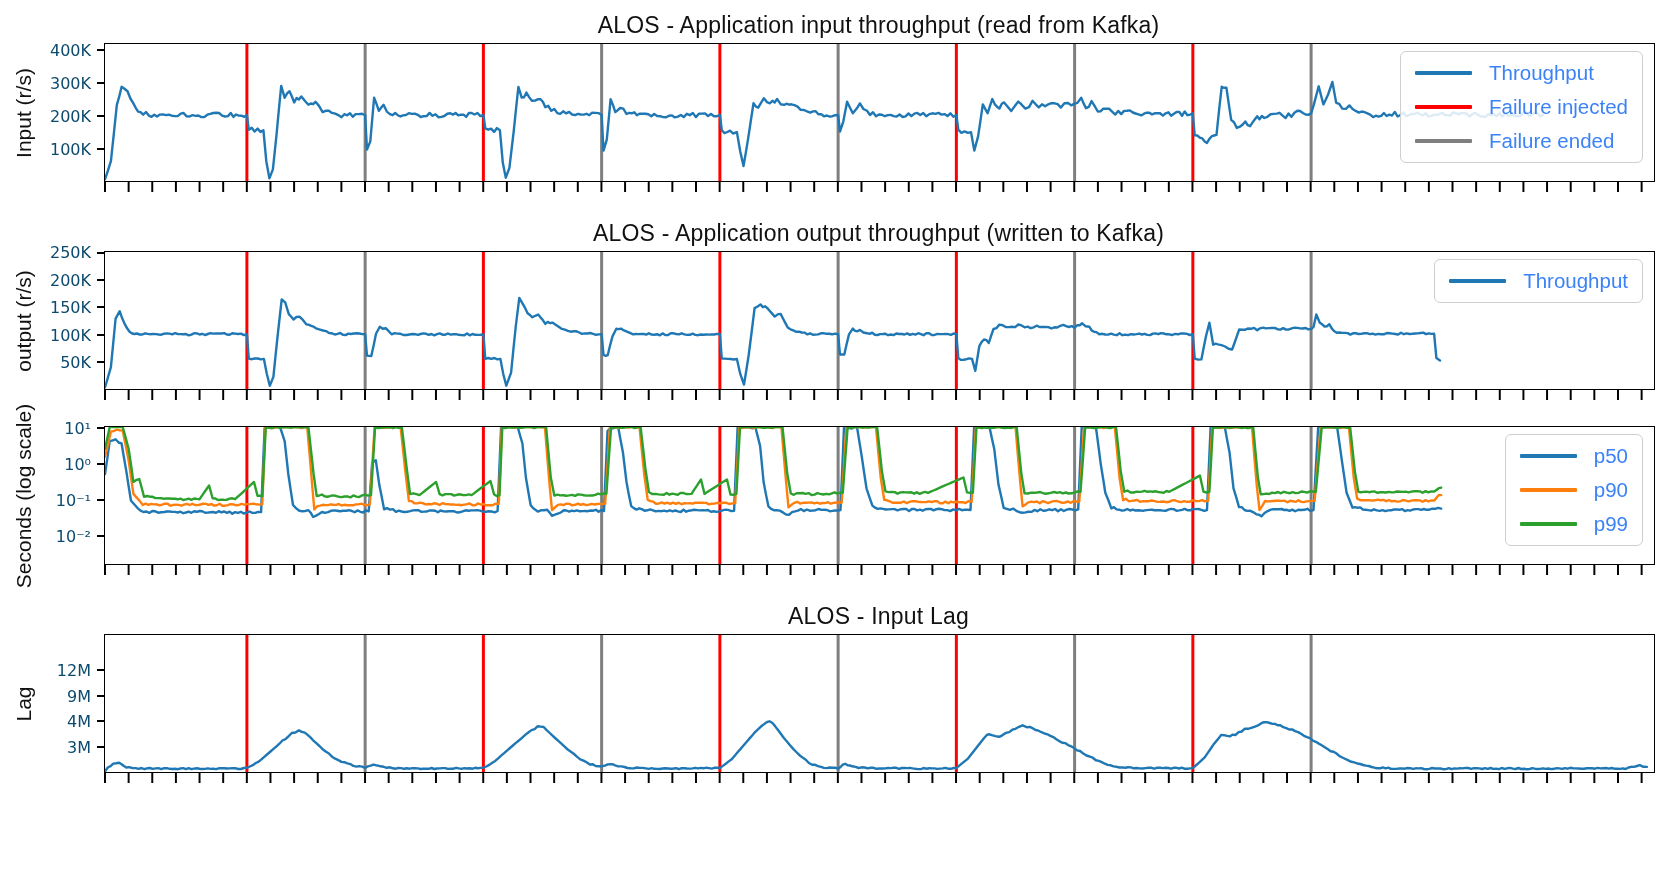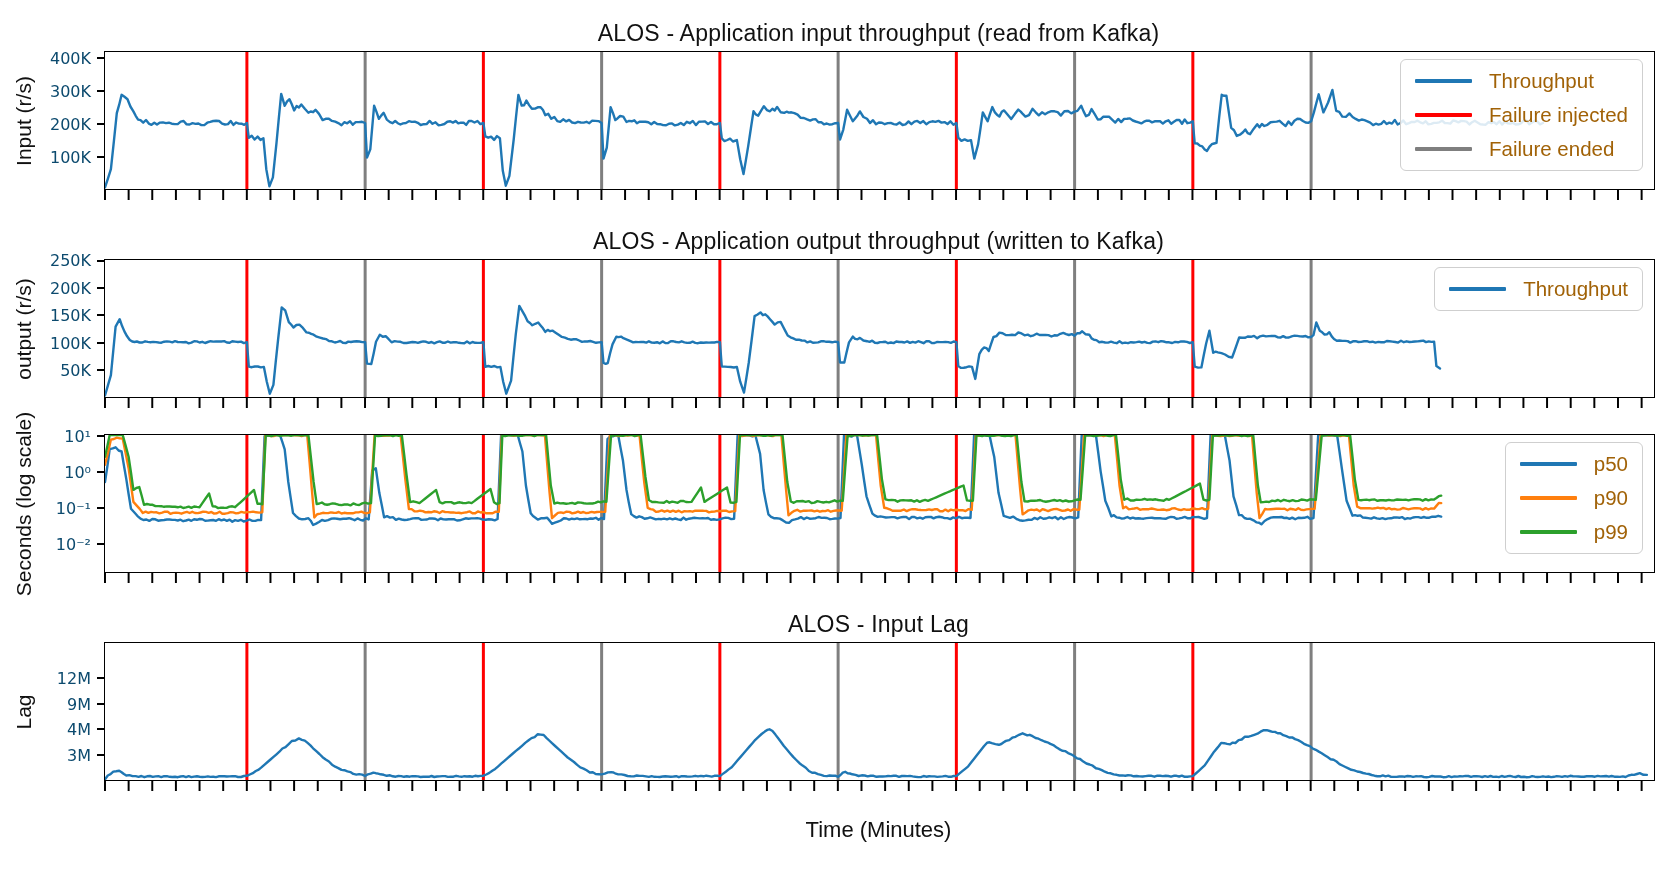--- a/index.html
+++ b/index.html
@@ -1,37 +1,37 @@
 <!DOCTYPE html>
 <html><head>
 <meta charset="utf-8">
 <style>
   html,body{margin:0;padding:0}
   body{width:1660px;height:894px;background:#ffffff;overflow:hidden;
        font-family:"Liberation Sans",sans-serif;color:#1a1a1a}
-  .fig{padding-top:18px}
+  .fig{padding-top:10px}
   .panel{margin-bottom:26px}
   .chart-title{margin-left:104px;width:1549px;text-align:center;font-size:23px;
                height:30px;line-height:30px;margin-bottom:3px;letter-spacing:.2px;color:#111}
   .plot-row{position:relative;margin-left:104px}
   .gutter{position:absolute;left:-104px;top:0;width:104px;height:140px}
   .ylabel{position:absolute;left:24px;top:50%;transform:translate(-50%,-50%) rotate(-90deg);
           font-size:21px;white-space:nowrap;color:#111}
   .plot{position:relative;width:1549px;height:137px;border:1.6px solid #000;
         overflow:hidden;box-sizing:content-box;background:#fff}
   .plot svg{position:absolute;left:0;top:0;display:block}
   .ytick-label{position:absolute;right:13px;transform:translateY(-50%);font-size:16px;
                white-space:nowrap;font-family:"DejaVu Sans","Liberation Sans",sans-serif;color:#0c4a6e}
   .ytick-mark{position:absolute;right:0;width:7px;height:2px;background:#000;transform:translateY(-50%)}
   .legend{position:absolute;top:7px;right:11px;z-index:5;background:rgba(255,255,255,.85);
           border:1.5px solid #cfcfcf;border-radius:6px;padding:9px 14px;
           display:flex;flex-direction:column;gap:10px}
   .legend-row{display:flex;align-items:center;gap:17px}
   .legend-line{width:57px;height:3.6px;border-radius:1px;flex:none}
-  .legend-label{font-size:20.5px;white-space:nowrap;color:#a16207}
+  .legend-label{font-size:20.5px;white-space:nowrap;color:#3b82f6}
   .xtick-strip{margin-left:104px;width:1549px;height:10px;
                background-image:linear-gradient(to right,#000 0,#000 2px,transparent 2px);
                background-repeat:repeat-x}
   .xlabel{margin-left:104px;width:1549px;text-align:center;font-size:22px;margin-top:12px;color:#111}
 </style>
 </head>
 <body>
 
 <div class="fig">
 
@@ -197,14 +197,13 @@
             <line x1="733.1145038167939" x2="733.1145038167939" y1="0" y2="137" stroke="#7f7f7f" stroke-width="3"></line>
             <line x1="969.6030534351146" x2="969.6030534351146" y1="0" y2="137" stroke="#7f7f7f" stroke-width="3"></line>
             <line x1="1206.0916030534352" x2="1206.0916030534352" y1="0" y2="137" stroke="#7f7f7f" stroke-width="3"></line>
             <polyline points="0.0,136.4 2.8,132.5 5.5,131.2 8.3,128.6 11.2,128.2 14.2,127.7 16.6,129.2 18.9,131.0 21.3,132.5 24.4,132.1 27.6,133.1 30.7,133.1 33.6,133.8 36.4,133.0 39.3,134.2 42.1,133.3 44.9,133.0 47.8,133.9 50.6,133.4 53.4,133.2 56.3,134.1 59.1,133.2 61.9,133.2 64.6,133.8 67.3,134.0 70.0,133.7 72.8,134.2 75.5,133.5 78.2,133.1 81.0,134.1 83.7,133.2 86.4,134.1 89.1,133.6 91.9,133.3 94.6,133.8 97.3,134.0 100.1,133.9 102.8,133.4 105.5,133.9 108.2,133.8 111.0,134.1 113.7,133.3 116.4,133.1 119.2,133.2 121.9,133.5 124.6,133.4 127.3,133.1 130.1,133.2 133.0,134.0 136.0,134.0 138.9,133.0 141.9,132.8 144.8,131.5 147.8,130.2 150.8,128.0 153.7,126.7 156.7,124.2 159.6,121.6 162.6,119.0 165.5,116.5 168.5,113.9 171.5,111.3 174.4,108.7 177.4,105.5 180.5,104.2 183.7,101.1 186.8,98.0 190.4,97.5 193.9,95.4 196.9,96.8 199.8,97.6 202.6,99.9 205.4,102.4 208.1,105.3 211.3,108.2 214.4,111.0 217.6,114.2 220.7,116.5 223.9,118.5 227.0,121.7 230.2,123.7 233.3,125.1 236.5,126.9 239.4,127.2 242.4,128.3 245.4,129.1 248.3,130.9 251.3,131.6 254.2,131.1 257.2,131.6 260.1,133.0 262.9,131.3 265.7,130.7 268.4,129.6 270.8,130.2 273.1,130.6 275.5,131.3 278.7,131.8 281.8,132.8 285.0,132.3 287.8,133.3 290.6,133.7 293.4,133.0 296.2,133.1 299.0,133.8 301.8,133.3 304.6,133.7 307.4,133.1 310.2,133.2 312.9,133.4 315.6,134.0 318.3,133.8 321.1,133.7 323.8,133.8 326.5,133.0 329.3,134.0 332.0,133.5 334.7,133.4 337.5,133.1 340.2,133.1 342.9,133.9 345.6,133.8 348.4,133.7 351.1,132.8 353.8,133.4 356.6,133.8 359.3,133.2 362.0,133.5 364.7,133.2 367.5,133.7 370.2,132.8 372.9,133.3 375.7,132.9 378.4,132.7 381.3,131.5 384.3,129.9 387.3,127.7 390.2,125.9 393.2,123.3 396.1,120.7 399.1,118.2 402.0,115.6 405.0,113.0 407.9,110.5 410.9,107.9 413.9,105.5 417.0,102.8 420.2,99.9 423.3,97.5 426.5,95.1 429.6,94.1 432.8,91.2 435.7,91.6 438.7,92.0 441.4,94.8 444.2,97.5 447.0,100.2 450.1,103.0 453.3,105.9 456.4,108.7 459.6,111.6 462.7,114.5 465.9,116.8 469.0,119.0 472.2,121.9 475.3,124.4 478.5,125.6 481.6,127.3 484.8,129.5 487.8,129.3 490.7,131.0 493.7,131.2 496.6,131.4 499.8,130.7 502.9,129.4 506.1,129.1 508.5,129.5 510.8,130.7 513.2,131.4 516.3,131.4 519.5,132.0 522.6,133.0 525.7,133.3 528.7,133.4 531.8,132.5 534.8,132.9 537.8,132.9 540.9,133.4 543.9,133.9 546.7,133.2 549.4,133.8 552.1,133.9 554.8,134.0 557.6,133.5 560.3,133.3 563.0,133.5 565.8,133.7 568.5,133.5 571.2,133.2 573.9,134.2 576.7,133.2 579.4,133.2 582.1,133.5 584.9,133.6 587.6,133.4 590.3,132.8 593.0,133.4 595.8,132.9 598.5,133.3 601.2,132.7 604.0,133.1 606.7,133.6 609.4,132.8 612.1,132.8 614.9,133.1 617.8,130.9 620.8,128.7 623.7,126.4 626.7,124.2 629.7,120.7 632.6,117.3 635.6,113.9 638.5,110.5 641.5,107.0 644.4,103.6 647.4,100.2 650.3,96.8 653.5,93.9 656.6,91.0 659.8,88.6 662.2,86.9 664.5,86.3 667.5,88.0 670.4,91.6 673.2,95.3 676.0,99.0 678.7,102.8 681.9,106.5 685.0,110.2 688.2,113.9 691.3,117.0 694.5,120.2 697.6,122.6 700.8,124.7 703.9,128.0 707.1,129.7 710.1,129.8 713.0,131.1 716.0,131.9 718.9,132.9 721.8,133.1 724.6,132.5 727.4,132.8 730.3,132.7 733.1,133.8 735.5,132.0 737.8,129.6 740.2,128.8 742.6,130.2 744.9,130.5 747.3,131.3 750.5,131.9 753.6,133.0 756.8,132.3 759.7,132.5 762.7,133.4 765.6,132.8 768.6,132.8 771.5,133.8 774.5,133.5 777.5,133.5 780.4,133.4 783.1,133.0 785.9,133.1 788.6,132.8 791.3,132.8 794.1,133.8 796.8,133.0 799.5,133.0 802.2,133.1 805.0,132.9 807.7,133.4 810.4,133.8 813.2,134.1 815.9,134.1 818.6,133.0 821.3,133.7 824.1,133.3 826.8,133.4 829.5,133.4 832.3,133.9 835.0,133.6 837.7,133.4 840.4,132.9 843.2,133.7 845.9,133.8 848.6,133.0 851.4,133.1 854.3,130.7 857.3,128.2 860.2,125.8 863.2,123.3 866.3,119.3 869.5,115.3 872.6,111.3 875.8,107.3 878.9,103.3 882.1,99.7 884.5,99.3 886.8,100.2 890.4,101.1 893.9,101.8 896.3,101.0 898.7,99.3 901.0,97.9 904.2,97.1 907.3,94.7 910.5,93.8 914.0,91.8 917.6,90.3 919.9,91.3 922.3,92.4 924.7,91.8 927.6,93.2 930.6,95.0 933.5,95.7 936.5,97.2 939.5,98.5 942.4,99.3 945.4,100.9 948.3,102.1 951.3,104.2 954.2,106.1 957.2,107.7 960.1,108.1 963.1,110.1 966.1,111.3 969.0,113.1 972.0,115.3 975.1,116.0 978.3,118.6 981.4,120.5 984.6,121.5 987.7,122.7 990.9,125.3 993.8,125.9 996.8,127.1 999.8,128.7 1002.7,129.9 1005.7,130.3 1008.6,131.4 1011.6,131.8 1014.5,132.5 1017.4,132.4 1020.2,132.7 1023.0,132.3 1025.9,132.4 1028.7,133.3 1031.7,133.0 1034.6,133.4 1037.6,133.5 1040.5,133.1 1043.5,132.8 1046.5,132.8 1049.4,133.7 1052.4,132.7 1055.1,132.7 1057.8,133.1 1060.6,132.8 1063.3,133.0 1066.0,133.7 1068.7,132.8 1071.5,132.8 1074.2,133.5 1076.9,132.6 1079.7,133.8 1082.4,133.8 1085.1,133.4 1087.8,133.1 1090.8,130.5 1093.8,127.8 1096.7,125.1 1099.7,122.4 1102.8,117.9 1106.0,113.3 1109.1,108.7 1111.5,105.9 1113.9,103.0 1116.2,99.9 1119.2,100.2 1122.1,100.9 1124.9,101.4 1127.7,99.6 1130.4,100.0 1133.6,97.1 1136.7,96.5 1139.9,93.6 1143.0,93.8 1146.2,92.9 1149.3,91.8 1152.5,90.7 1155.6,88.7 1158.8,87.2 1161.8,87.2 1164.7,88.0 1167.4,88.9 1170.0,88.9 1172.7,90.3 1175.3,90.2 1178.3,92.2 1181.3,93.1 1184.2,94.5 1187.2,94.4 1190.1,96.1 1193.1,97.1 1196.0,98.8 1199.0,100.8 1202.0,102.1 1204.9,103.1 1207.9,105.6 1210.8,106.8 1213.8,108.6 1216.7,110.2 1219.7,112.2 1222.6,114.1 1225.6,116.2 1228.6,116.8 1231.5,118.5 1234.5,121.1 1237.4,122.5 1240.4,124.0 1243.3,125.4 1246.3,126.8 1249.3,127.4 1252.2,128.5 1255.2,129.0 1258.1,130.0 1261.0,130.6 1263.8,131.0 1266.6,132.0 1269.5,132.7 1272.3,133.2 1275.1,133.3 1277.8,132.4 1280.6,133.3 1283.3,132.6 1286.1,133.9 1288.9,133.9 1291.6,133.9 1294.3,133.5 1297.0,133.4 1299.8,133.7 1302.5,133.0 1305.2,133.2 1308.0,133.9 1310.7,133.3 1313.4,133.4 1316.1,133.1 1318.9,134.0 1321.6,134.2 1324.3,133.9 1327.1,133.0 1329.9,133.5 1332.7,133.4 1335.5,133.5 1338.2,134.2 1341.0,134.1 1343.8,133.2 1346.6,134.1 1349.4,133.4 1352.2,133.6 1354.9,133.3 1357.7,133.4 1360.5,132.9 1363.3,133.0 1366.1,133.8 1368.9,133.2 1371.6,133.3 1374.4,133.4 1377.2,134.0 1380.0,133.1 1382.8,133.9 1385.5,133.0 1388.3,133.9 1391.1,133.6 1393.9,134.1 1396.7,133.0 1399.5,133.9 1402.2,133.3 1405.0,132.9 1407.8,133.6 1410.6,134.0 1413.4,133.0 1416.1,134.0 1418.9,133.7 1421.7,134.2 1424.4,134.1 1427.1,133.1 1429.8,133.7 1432.6,134.0 1435.3,133.9 1438.0,133.3 1440.8,133.9 1443.5,133.5 1446.2,134.1 1448.9,133.8 1451.7,133.2 1454.4,133.4 1457.1,133.9 1459.9,133.1 1462.6,133.7 1465.3,132.8 1468.0,133.3 1470.8,133.4 1473.5,133.5 1476.2,133.8 1479.0,133.8 1481.7,133.3 1484.4,133.2 1487.1,133.3 1489.9,133.7 1492.7,132.9 1495.5,133.4 1498.3,133.2 1501.1,133.0 1503.9,133.6 1506.6,133.0 1509.4,133.7 1512.2,133.6 1515.0,133.9 1517.8,133.4 1520.6,134.0 1523.5,132.5 1526.3,131.8 1529.1,131.9 1532.0,131.0 1534.8,130.2 1538.4,131.8 1541.9,131.9" fill="none" stroke="#1f77b4" stroke-width="2.4" stroke-linejoin="round" stroke-linecap="round"></polyline>
           </svg>
         </div>
     </div>
     <div class="xtick-strip" style="background-size: 23.6489px 100%;"></div>
   </section>
 
-  <div class="xlabel">Time (Minutes)</div>
 </div>
 
 </body></html>

